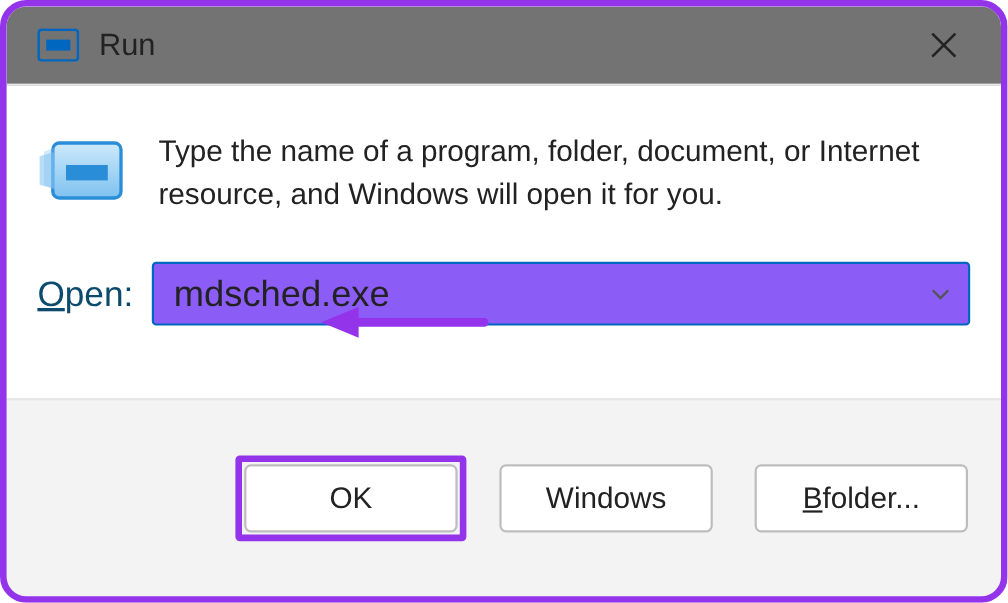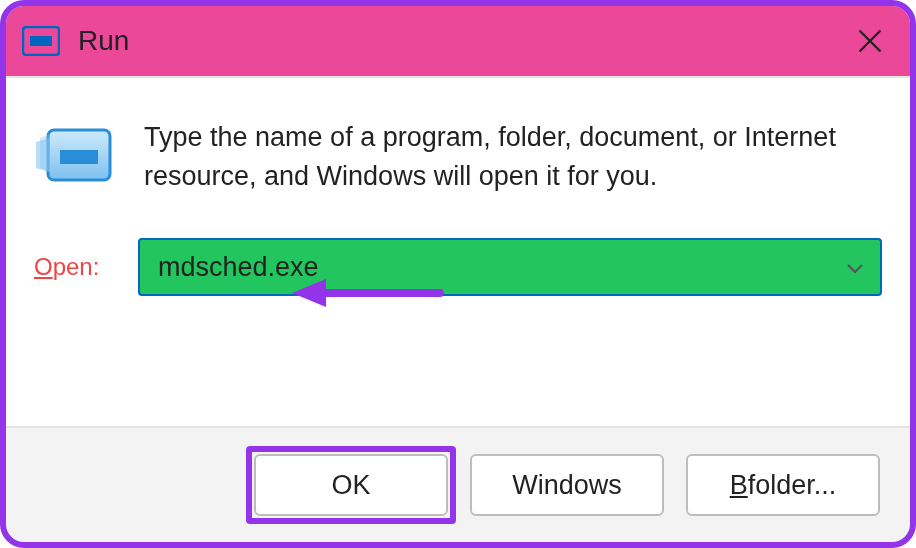--- a/index.html
+++ b/index.html
@@ -25,22 +25,22 @@
       border-radius: 18px;
       overflow: hidden;
       background: #fff;
       display: flex;
       flex-direction: column;
     }
     .titlebar {
       height: 72px;
       display: flex;
       align-items: center;
-      padding: 0 16px;
-      background: #ec4899;
+      padding: 0 28px;
+      background: #737373;
       border-bottom: 2px solid #e5e5e5;
     }
     .title-icon {
       width: 38px;
       height: 30px;
       margin-right: 18px;
     }
     .title-text {
       font-size: 28px;
       color: #222;
@@ -78,68 +78,68 @@
       line-height: 1.45;
       color: #222;
       padding-right: 20px;
     }
     .input-row {
       display: flex;
       align-items: center;
       gap: 16px;
     }
     .open-label {
-      font-size: 24px;
-      color: #ef4444;
+      font-size: 32px;
+      color: #0c4a6e;
       width: 88px;
     }
     .open-label .ul { text-decoration: underline; }
     .combo {
       flex: 1;
       position: relative;
     }
     .combo-input {
       width: 100%;
       height: 58px;
       border: 2px solid #0067c0;
       border-radius: 4px;
       padding: 0 50px 0 18px;
-      font-size: 27px;
+      font-size: 33px;
       font-family: inherit;
       color: #222;
       outline: none;
-      background: #22c55e;
+      background: #8b5cf6;
     }
     .combo-chevron {
       position: absolute;
       right: 18px;
       top: 50%;
       transform: translateY(-50%);
       width: 18px;
       height: 12px;
       cursor: pointer;
     }
     .arrow-annotation {
       position: absolute;
       left: 290px;
       top: 273px;
       width: 160px;
       height: 40px;
       pointer-events: none;
       z-index: 5;
     }
     .footer {
-      height: 116px;
+      height: 180px;
       background: #f3f3f3;
       border-top: 2px solid #e5e5e5;
       display: flex;
       align-items: center;
       justify-content: flex-end;
       padding: 0 30px;
-      gap: 22px;
+      gap: 38px;
     }
     .btn {
       height: 62px;
       min-width: 194px;
       background: #fff;
       border: 2px solid #bdbdbd;
       border-radius: 6px;
       font-size: 27px;
       font-family: inherit;
       color: #222;

